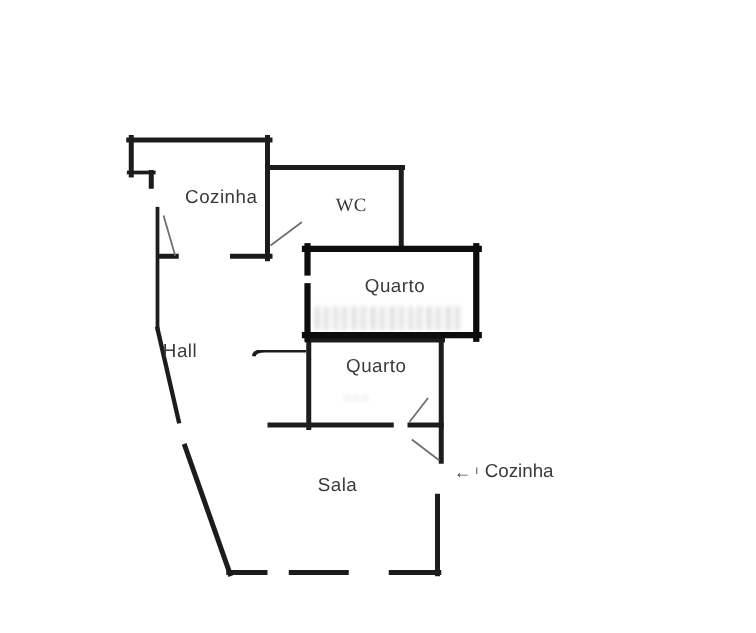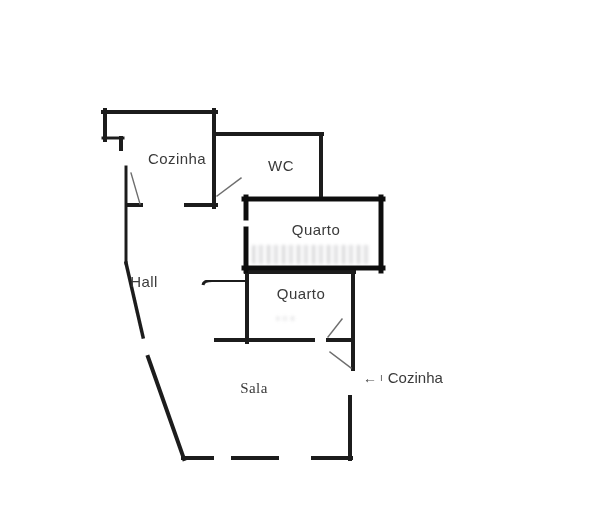--- a/index.html
+++ b/index.html
@@ -14,25 +14,25 @@
   .room-label{
     position:absolute;
     transform:translate(-50%,-50%);
     font-size:15px;
     color:#3a3a3a;
     letter-spacing:0.4px;
     white-space:nowrap;
     filter:blur(0.3px);
   }
   .lbl-cozinha{left:177px;top:158px;}
-  .lbl-wc{left:281px;top:165px;}
+  .lbl-wc{left:281px;top:165px;font-family:Liberation Serif, serif;}
   .lbl-quarto-1{left:316px;top:229px;}
   .lbl-quarto-2{left:301px;top:293px;}
   .lbl-hall{left:144px;top:281px;}
-  .lbl-sala{left:254px;top:388px;font-family:Liberation Serif, serif;}
+  .lbl-sala{left:270px;top:388px;}
   #entrance-label{
     position:absolute;
     left:363px;top:377px;
     transform:translateY(-50%);
     display:flex;align-items:center;gap:3px;
     font-size:15px;color:#3a3a3a;
     filter:blur(0.3px);
     white-space:nowrap;
   }
   #entrance-label .arrow{font-size:14px;color:#4a4a4a;}

